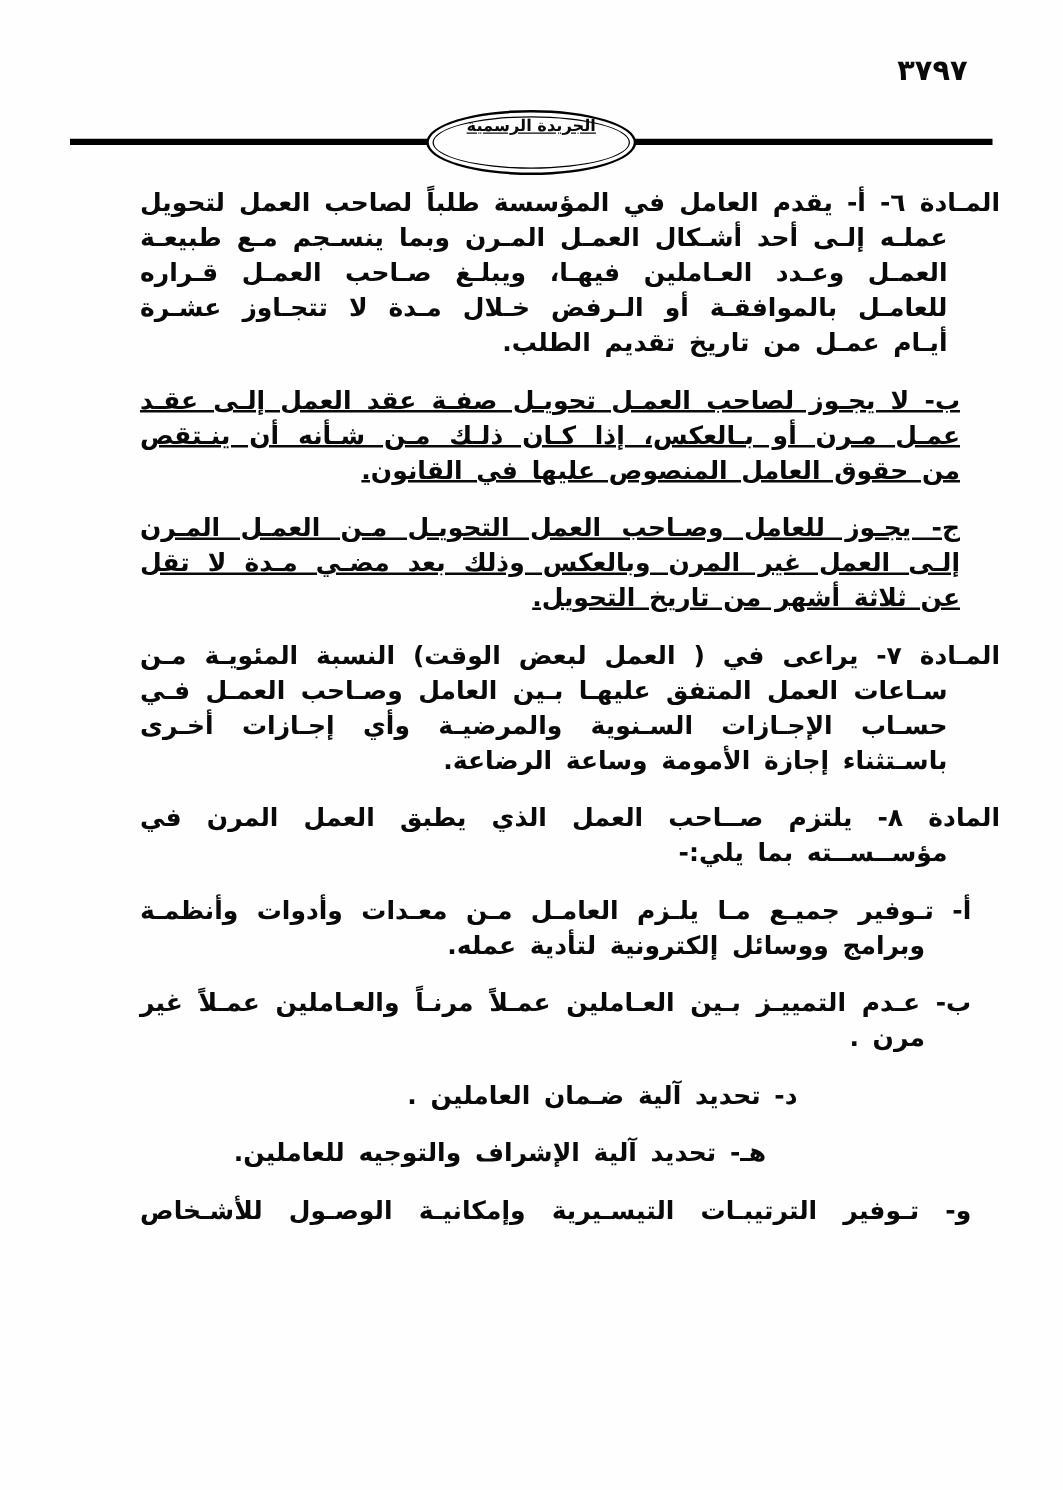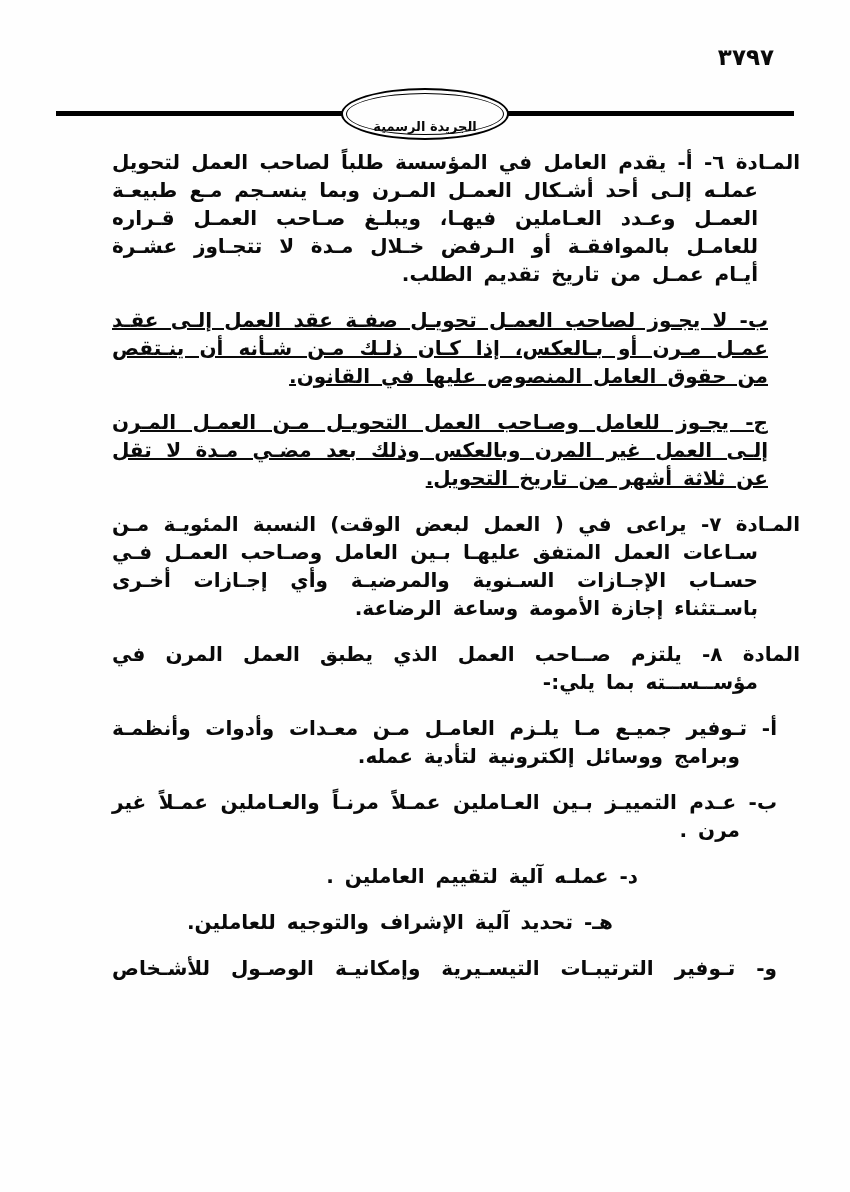--- a/index.html
+++ b/index.html
@@ -50,22 +50,23 @@
     background: #fefefe;
     border: 2px solid #000;
     border-radius: 50%;
   }
   .oval-inner {
     position: absolute;
     inset: 3px;
     border: 1px solid #000;
     border-radius: 50%;
     display: flex;
-    align-items: flex-end;
+    align-items: flex-start;
     justify-content: center;
+    text-decoration: underline;
   }
   .oval-inner span {
     font-size: 13px;
     white-space: nowrap;
   }
   .content {
     position: absolute;
     top: 148px;
     right: 50px;
     left: 112px;
@@ -128,18 +129,18 @@
 </div>
 
 <main class="content">
   <p class="para hang">المـادة ٦- أ- يقدم العامل في المؤسسة طلباً لصاحب العمل لتحويل عملـه إلـى أحد أشـكال العمـل المـرن وبما ينسـجم مـع طبيعـة العمـل وعـدد العـاملين فيهـا، ويبلـغ صـاحب العمـل قـراره للعامـل بالموافقـة أو الـرفض خـلال مـدة لا تتجـاوز عشـرة أيـام عمـل من تاريخ تقديم الطلب.</p>
   <p class="para sub">ب- لا يجـوز لصاحب العمـل تحويـل صفـة عقد العمل إلـى عقـد عمـل مـرن أو بـالعكس، إذا كـان ذلـك مـن شـأنه أن ينـتقص من حقوق العامل المنصوص عليها في القانون.</p>
   <p class="para sub">ج- يجـوز للعامل وصـاحب العمل التحويـل مـن العمـل المـرن إلـى العمل غير المرن وبالعكس وذلك بعد مضـي مـدة لا تقل عن ثلاثة أشهر من تاريخ التحويل.</p>
   <p class="para hang mt">المـادة ٧- يراعى في ( العمل لبعض الوقت) النسبة المئويـة مـن سـاعات العمل المتفق عليهـا بـين العامل وصـاحب العمـل فـي حسـاب الإجـازات السـنوية والمرضيـة وأي إجـازات أخـرى باسـتثناء إجازة الأمومة وساعة الرضاعة.</p>
   <p class="para hang mt">المادة ٨- يلتزم صــاحب العمل الذي يطبق العمل المرن في مؤســســته بما يلي:-</p>
   <p class="para item">أ- تـوفير جميـع مـا يلـزم العامـل مـن معـدات وأدوات وأنظمـة وبرامج ووسائل إلكترونية لتأدية عمله.</p>
   <p class="para item">ب- عـدم التمييـز بـين العـاملين عمـلاً مرنـاً والعـاملين عمـلاً غير مرن .</p>
-  <p class="para item-d">د- عملـه آلية لتقييم العاملين .</p>
+  <p class="para item-d">د- تحديد آلية ضـمان العاملين .</p>
   <p class="para item-e">هـ- تحديد آلية الإشراف والتوجيه للعاملين.</p>
   <div class="para">
     <span class="fline1">و- تـوفير الترتيبـات التيسـيرية وإمكانيـة الوصـول للأشـخاص</span>
   </div>
 </main>
 
 </body></html>

